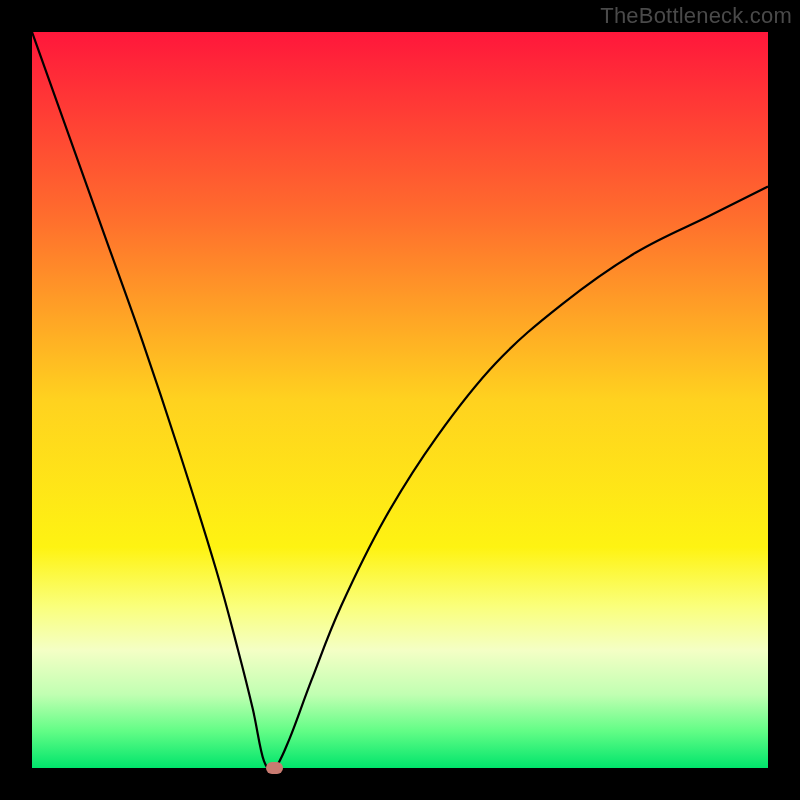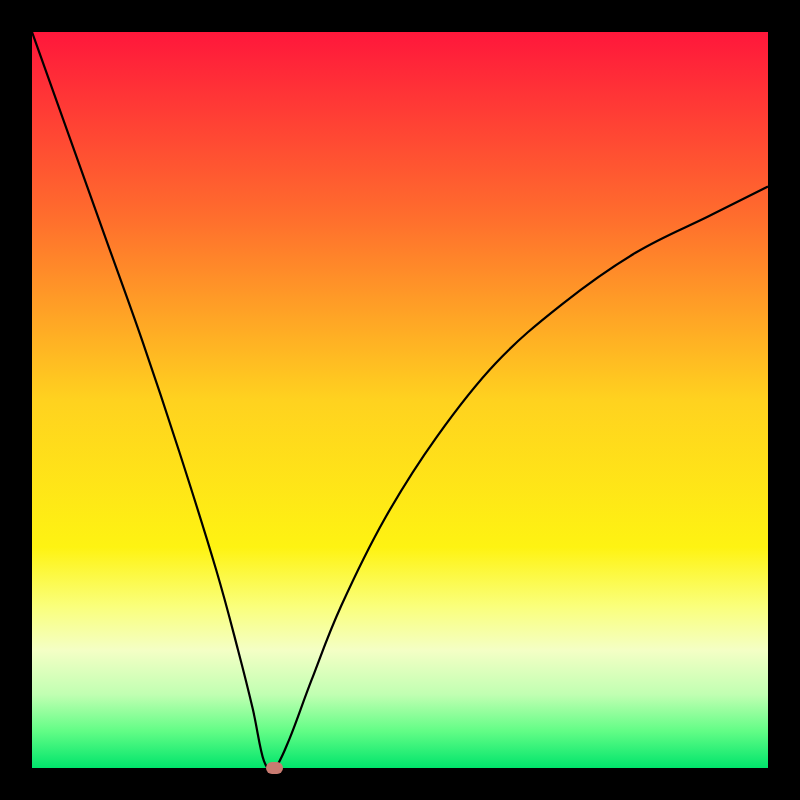--- a/index.html
+++ b/index.html
@@ -44,20 +44,21 @@
   }
   svg {
     display: block;
   }
 </style>
 </head>
 <body>
 
 <div class="frame">
 
+  <div class="watermark">TheBottleneck.com</div>
 
   <div class="plot-area">
     <svg width="736" height="736" viewBox="0 0 736 736" preserveAspectRatio="none">
       <defs>
         <linearGradient id="bg-grad" x1="0" y1="0" x2="0" y2="1">
             <stop offset="0%" stop-color="#ff173b"></stop>
             <stop offset="25%" stop-color="#ff6d2d"></stop>
             <stop offset="50%" stop-color="#ffd21f"></stop>
             <stop offset="70%" stop-color="#fef312"></stop>
             <stop offset="78%" stop-color="#faff7b"></stop>

